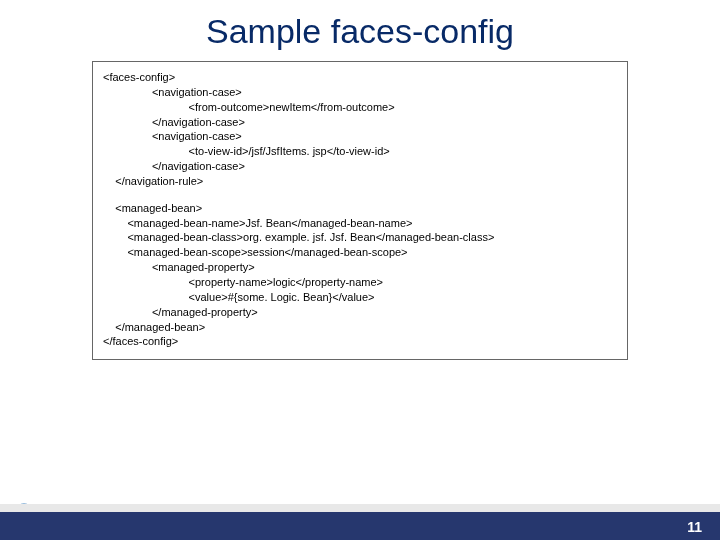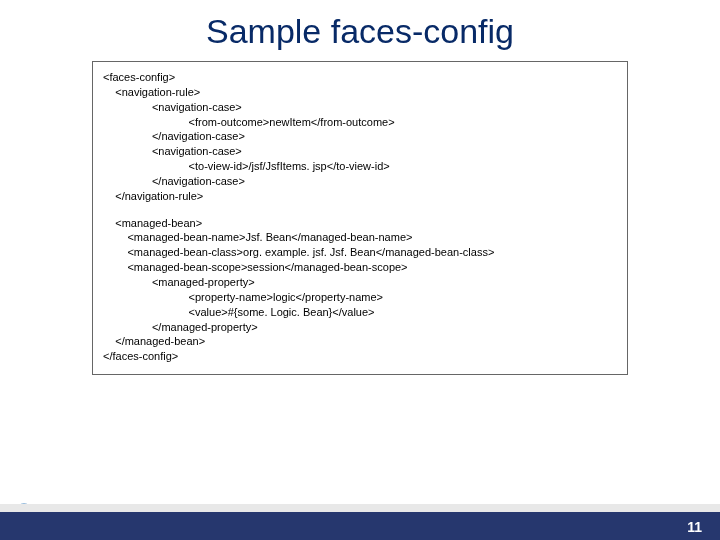--- a/index.html
+++ b/index.html
@@ -80,21 +80,20 @@
   }
 </style>
 </head>
 <body>
 
 <div class="slide">
   <div class="title">Sample faces-config</div>
 
   <div class="codebox">
     <div class="line">&lt;faces-config&gt;</div>
-    <div class="line">    &lt;navigation-rule&gt;</div>
     <div class="line">                &lt;navigation-case&gt;</div>
     <div class="line">                            &lt;from-outcome&gt;newItem&lt;/from-outcome&gt;</div>
     <div class="line">                &lt;/navigation-case&gt;</div>
     <div class="line">                &lt;navigation-case&gt;</div>
     <div class="line">                            &lt;to-view-id&gt;/jsf/JsfItems. jsp&lt;/to-view-id&gt;</div>
     <div class="line">                &lt;/navigation-case&gt;</div>
     <div class="line">    &lt;/navigation-rule&gt;</div>
     <div class="spacer"></div>
     <div class="line">    &lt;managed-bean&gt;</div>
     <div class="line">        &lt;managed-bean-name&gt;Jsf. Bean&lt;/managed-bean-name&gt;</div>

